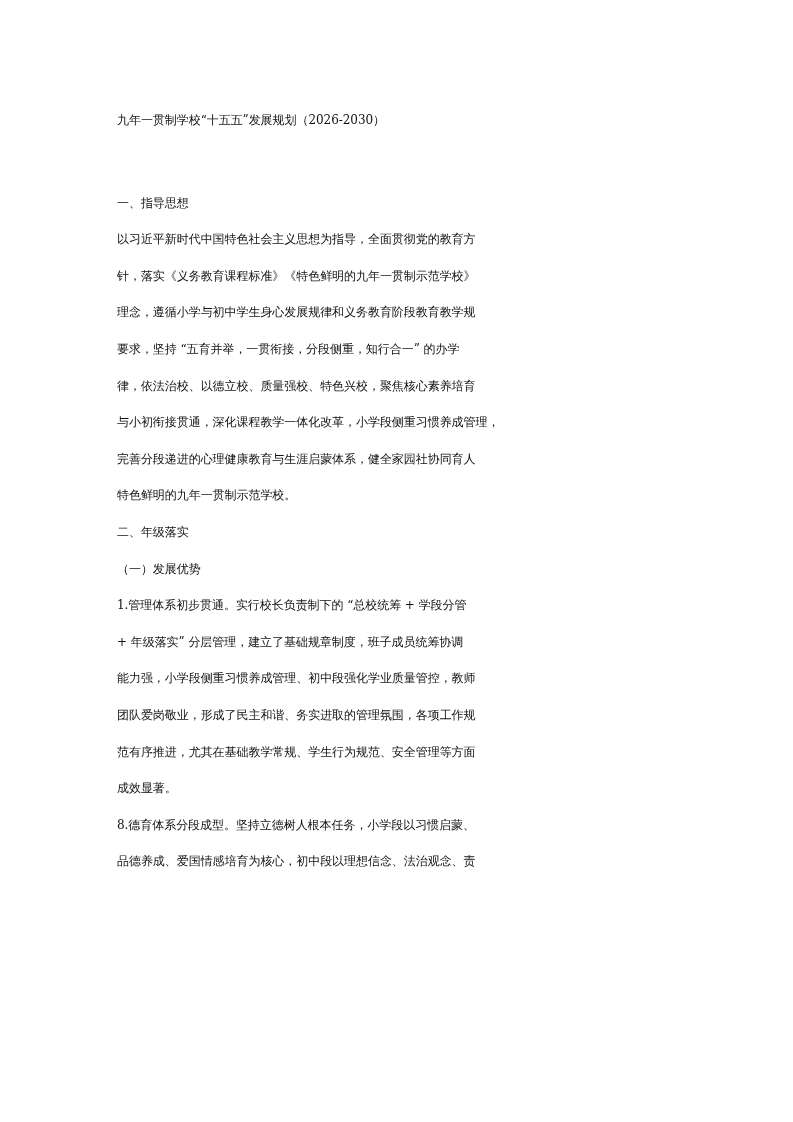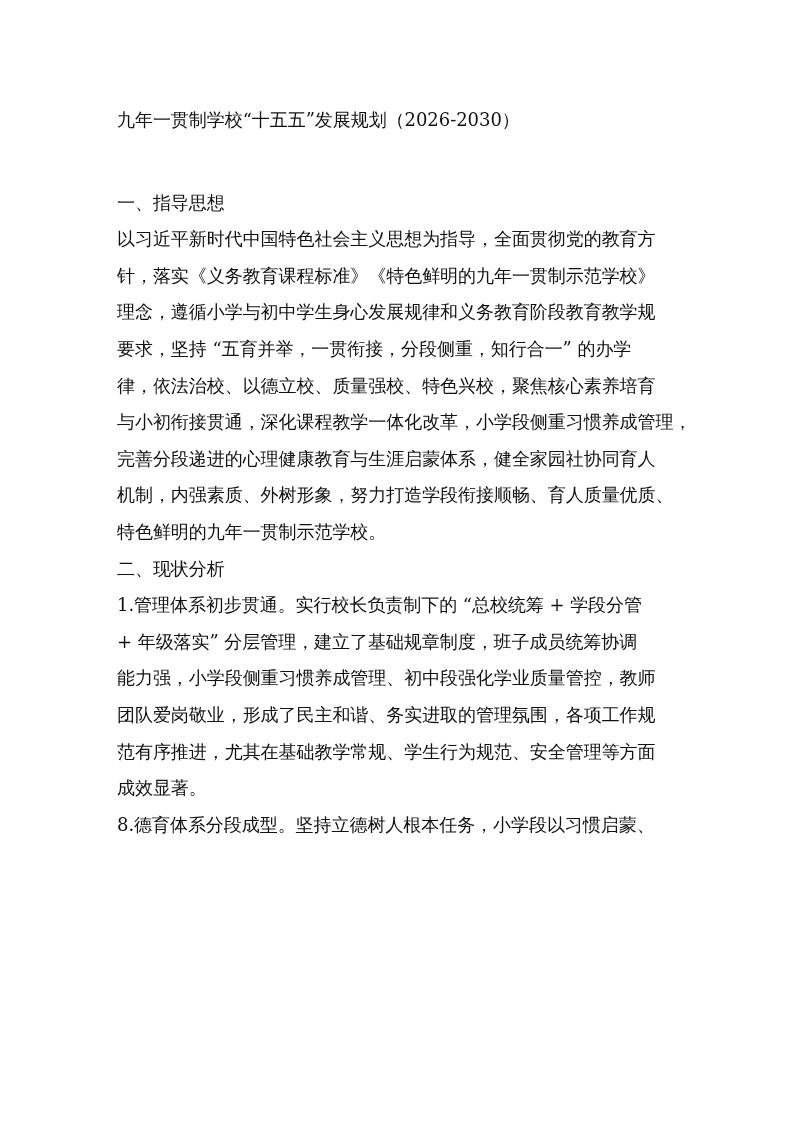--- a/index.html
+++ b/index.html
@@ -1,48 +1,49 @@
 <!DOCTYPE html>
 <html><head>
 <meta charset="utf-8">
 <style>
   html, body { margin:0; padding:0; background:#ffffff; }
   body { width:793px; height:1122px; overflow:hidden; position:relative;
          font-family:"DejaVu Serif","Liberation Serif",serif; color:#111; }
   .page { position:absolute; left:117px; top:102px; width:560px; }
-  .line { font-size:18px; line-height:36.6px; height:36.6px; white-space:nowrap;
+  .line { font-size:12px; line-height:36.6px; height:36.6px; white-space:nowrap;
           letter-spacing:-0.05px; }
   .title { margin-bottom:46px; }
 </style>
 </head>
 <body>
 
 <div class="page">
   <div class="line title">九年一贯制学校“十五五”发展规划（2026-2030）</div>
 
   <div class="line">一、指导思想</div>
   <div>
     <div class="line">以习近平新时代中国特色社会主义思想为指导，全面贯彻党的教育方</div>
     <div class="line">针，落实《义务教育课程标准》《特色鲜明的九年一贯制示范学校》</div>
     <div class="line">理念，遵循小学与初中学生身心发展规律和义务教育阶段教育教学规</div>
     <div class="line">要求，坚持 “五育并举，一贯衔接，分段侧重，知行合一” 的办学</div>
     <div class="line">律，依法治校、以德立校、质量强校、特色兴校，聚焦核心素养培育</div>
     <div class="line">与小初衔接贯通，深化课程教学一体化改革，小学段侧重习惯养成管理，</div>
     <div class="line">完善分段递进的心理健康教育与生涯启蒙体系，健全家园社协同育人</div>
-    <div class="line">机制，内强素质、外树形象，努力打造学段衔接顺畅、育人质量优质、</div>
     <div class="line">特色鲜明的九年一贯制示范学校。</div>
   </div>
 
-  <div class="line">二、现状分析</div>
+  <div class="line">二、年级落实</div>
+  <div class="line">（一）发展优势</div>
 
   <div>
     <div class="line">1.管理体系初步贯通。实行校长负责制下的 “总校统筹 + 学段分管</div>
     <div class="line">+ 年级落实” 分层管理，建立了基础规章制度，班子成员统筹协调</div>
     <div class="line">能力强，小学段侧重习惯养成管理、初中段强化学业质量管控，教师</div>
     <div class="line">团队爱岗敬业，形成了民主和谐、务实进取的管理氛围，各项工作规</div>
     <div class="line">范有序推进，尤其在基础教学常规、学生行为规范、安全管理等方面</div>
     <div class="line">成效显著。</div>
   </div>
 
   <div>
     <div class="line">8.德育体系分段成型。坚持立德树人根本任务，小学段以习惯启蒙、</div>
+    <div class="line">品德养成、爱国情感培育为核心，初中段以理想信念、法治观念、责</div>
   </div>
 </div>
 
 </body></html>

